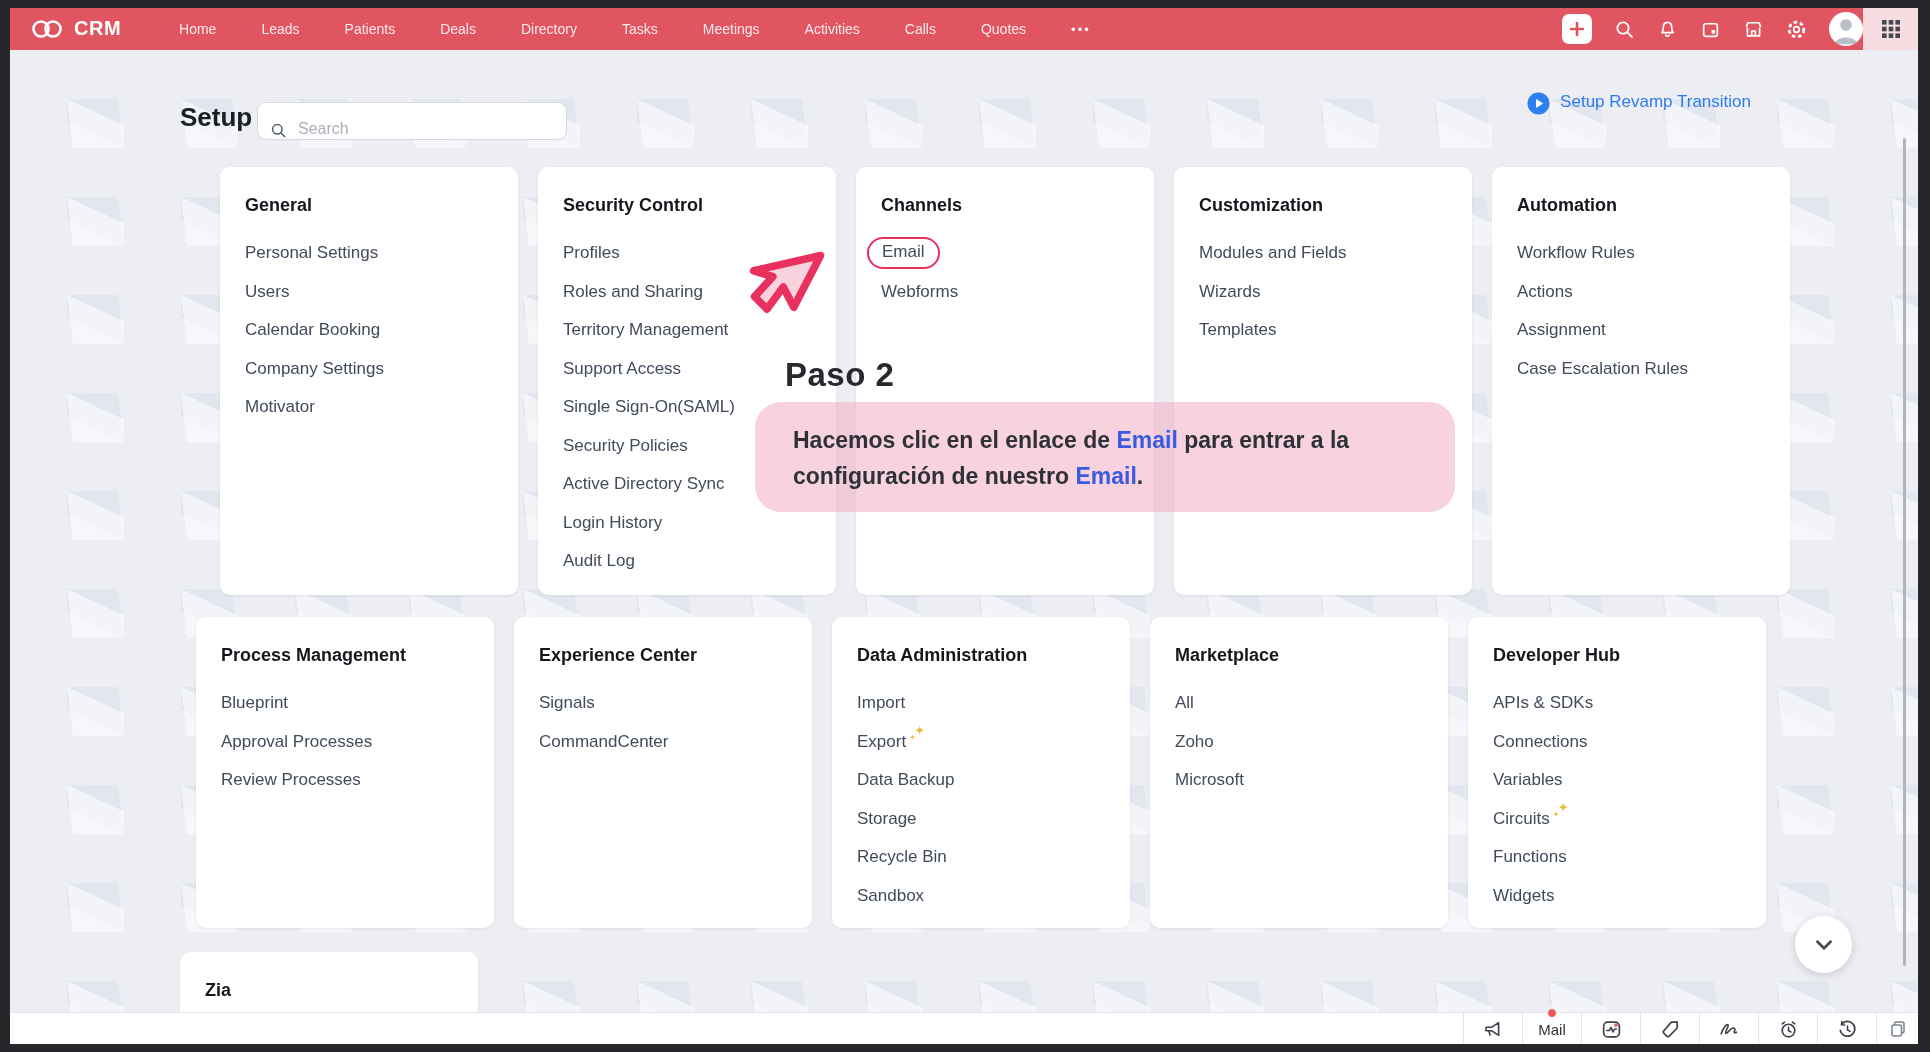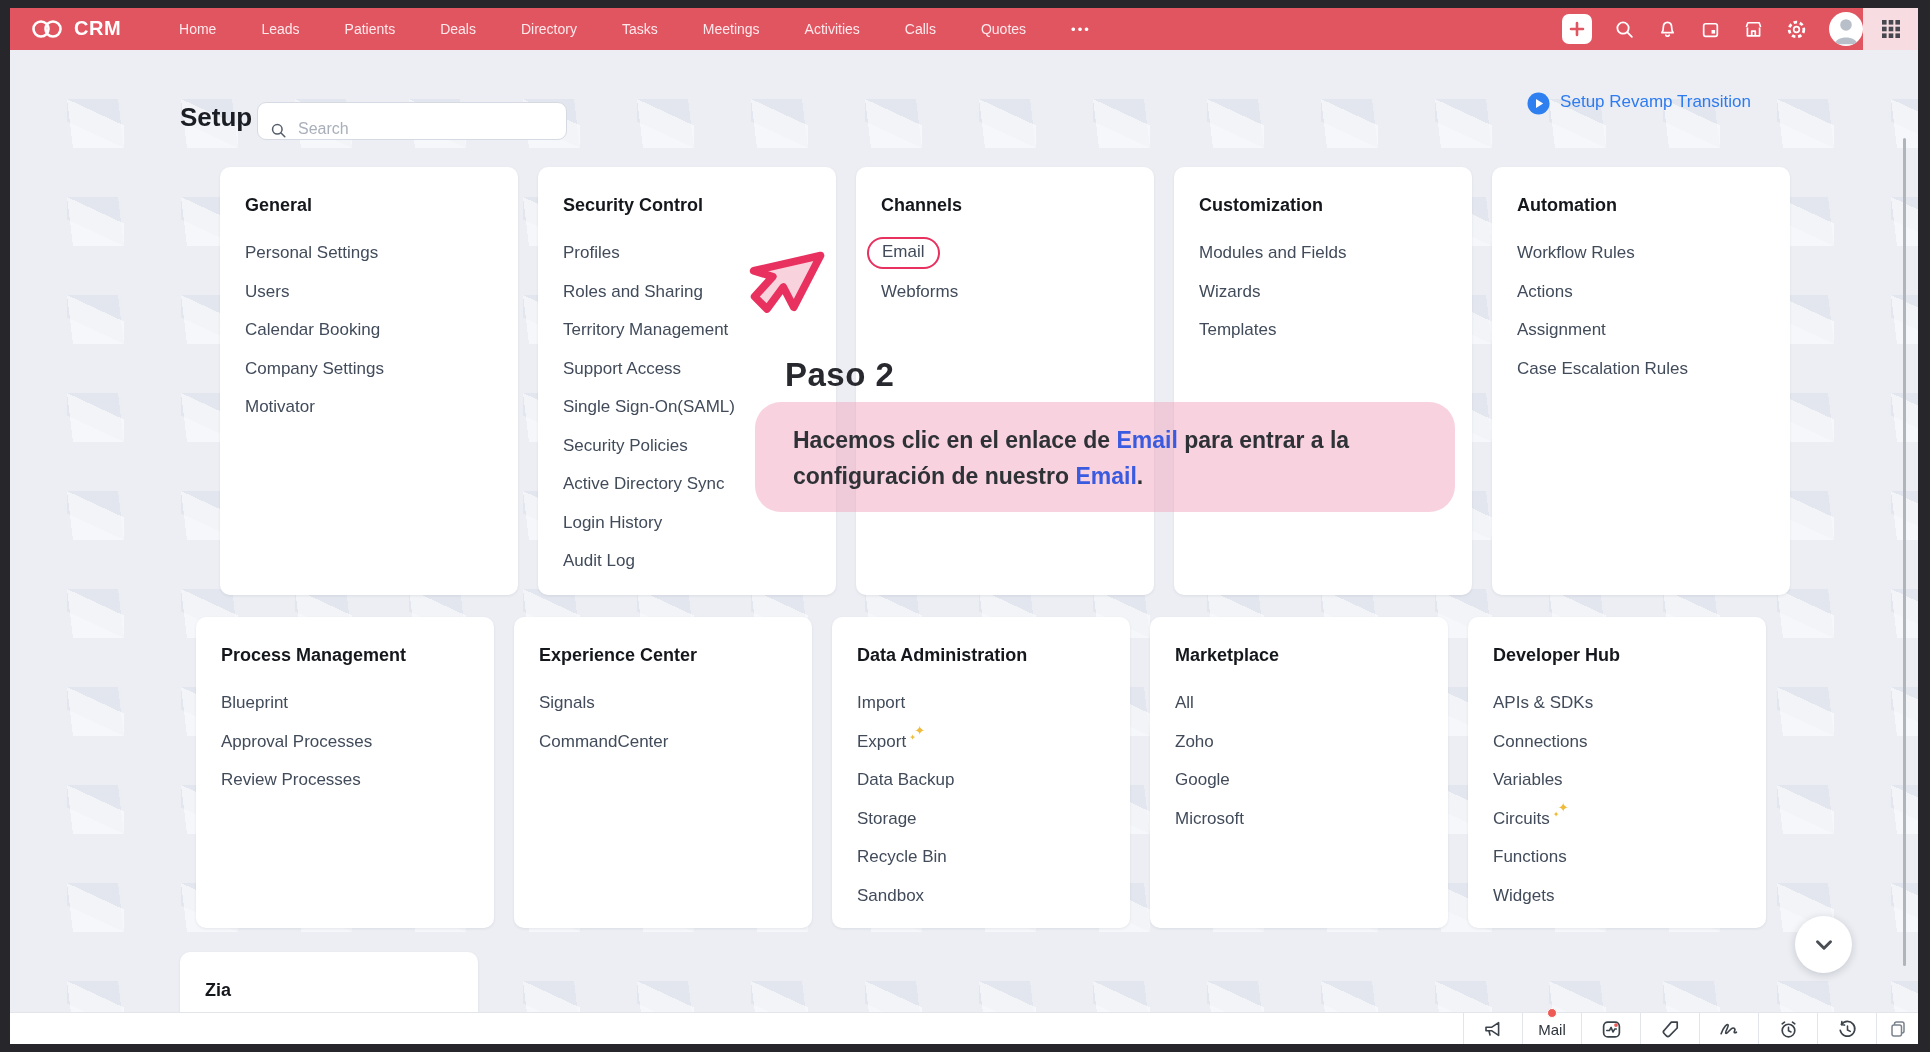--- a/index.html
+++ b/index.html
@@ -317,23 +317,20 @@
           </div>
           <div class="card">
             <div class="card-title">Marketplace</div>
             <div class="card-item">
               <span class="item-label">All</span>
             </div>
             <div class="card-item">
               <span class="item-label">Zoho</span>
             </div>
             <div class="card-item">
-              <span class="item-label">Google</span>
-            </div>
-            <div class="card-item">
               <span class="item-label">Microsoft</span>
             </div>
           </div>
           <div class="card">
             <div class="card-title">Developer Hub</div>
             <div class="card-item">
               <span class="item-label">APIs &amp; SDKs</span>
             </div>
             <div class="card-item">
               <span class="item-label">Connections</span>

